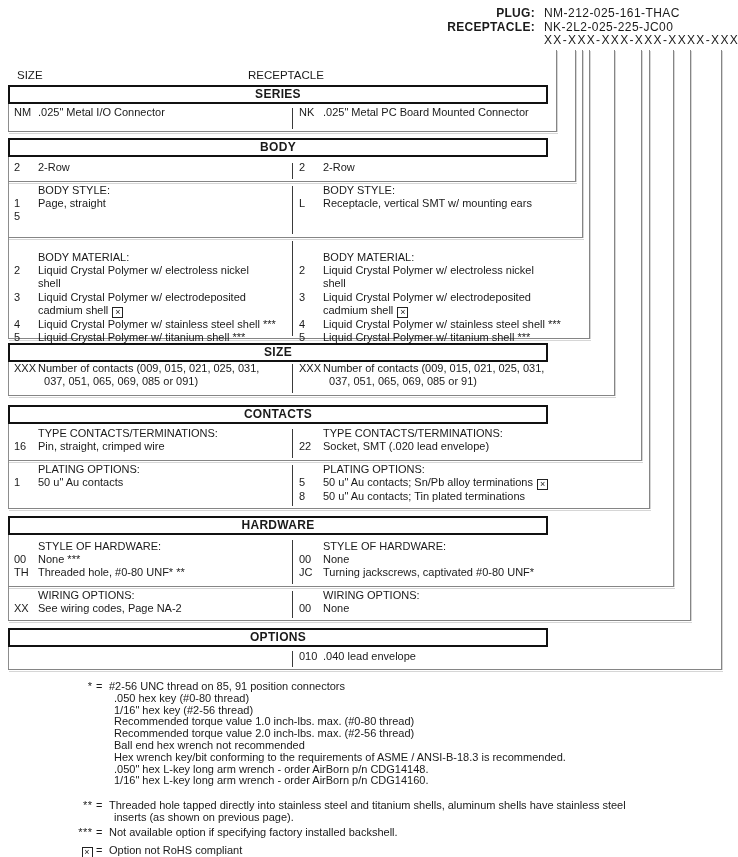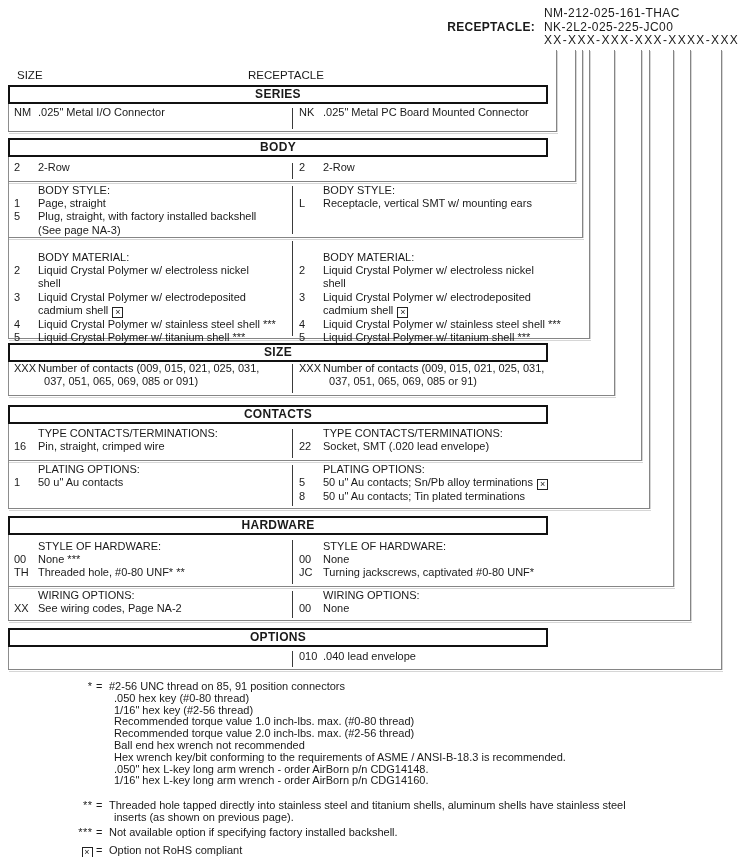--- a/index.html
+++ b/index.html
@@ -40,20 +40,21 @@
   .footnote{position:absolute;left:55px;font-size:11px;line-height:11.8px;white-space:nowrap;}
   .fn-marker{display:inline-block;width:48px;text-align:right;vertical-align:top;letter-spacing:.5px;}
   .fn-lines{display:inline-block;margin-left:6px;vertical-align:top;}
   .fn-lines .cont{margin-left:5px;}
 </style>
 </head>
 <body>
 
 <div id="page">
 
+  <div class="pn-label" style="top:6px">PLUG:</div>
   <div class="pn-value" style="top:6px">NM-212-025-161-THAC</div>
   <div class="pn-label" style="top:19.5px">RECEPTACLE:</div>
   <div class="pn-value" style="top:19.5px">NK-2L2-025-225-JC00</div>
   <div class="pn-value pn-pattern" style="top:33px">XX-XXX-XXX-XXX-XXXX-XXX</div>
 
   <div class="col-hdr" style="left:17px">SIZE</div>
   <div class="col-hdr" style="left:248px">RECEPTACLE</div>
 
   <div id="built">
       <div class="sec-hdr" style="top: 85px;">SERIES</div>
@@ -109,24 +110,20 @@
         <div class="col col-left">
           <div class="sub-header">BODY STYLE:</div>
           <div class="row">
             <div class="code">1</div>
             <div class="desc">
               <div>Page, straight</div>
             </div>
           </div>
           <div class="row">
             <div class="code">5</div>
-            <div class="desc">
-              <div>Plug, straight, with factory installed backshell</div>
-              <div class="cont">(See page NA-3)</div>
-            </div>
           </div>
         </div>
         <div class="col col-right">
           <div class="sub-header">BODY STYLE:</div>
           <div class="row">
             <div class="code">L</div>
             <div class="desc">
               <div>Receptacle, vertical SMT w/ mounting ears</div>
             </div>
           </div>

